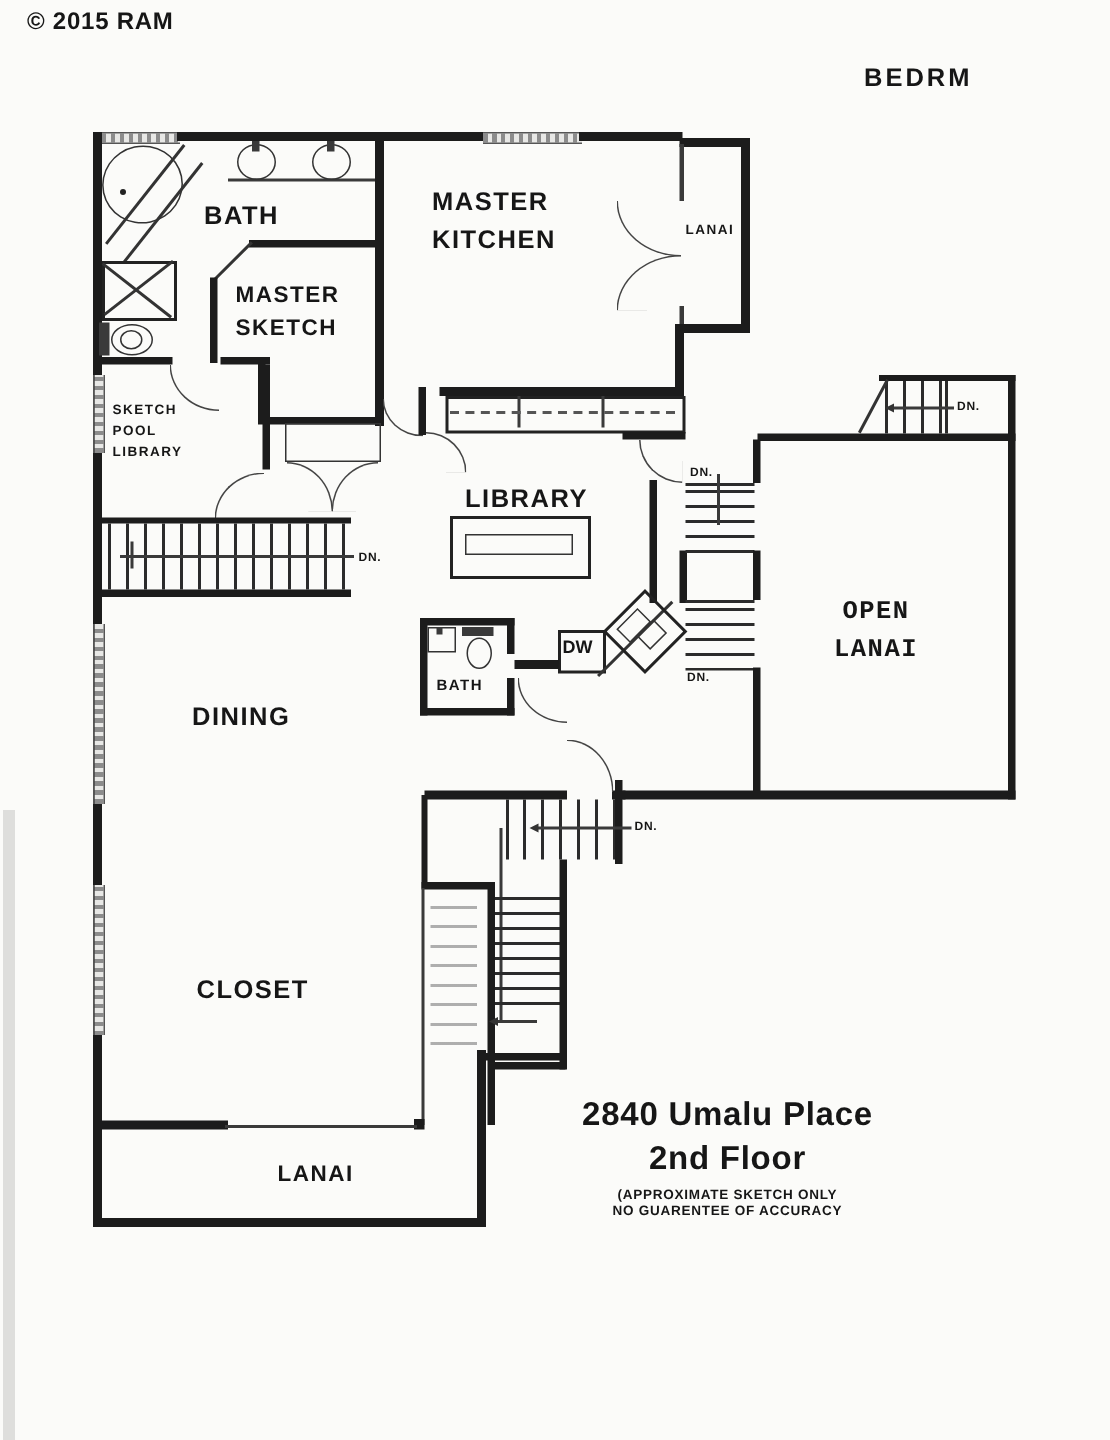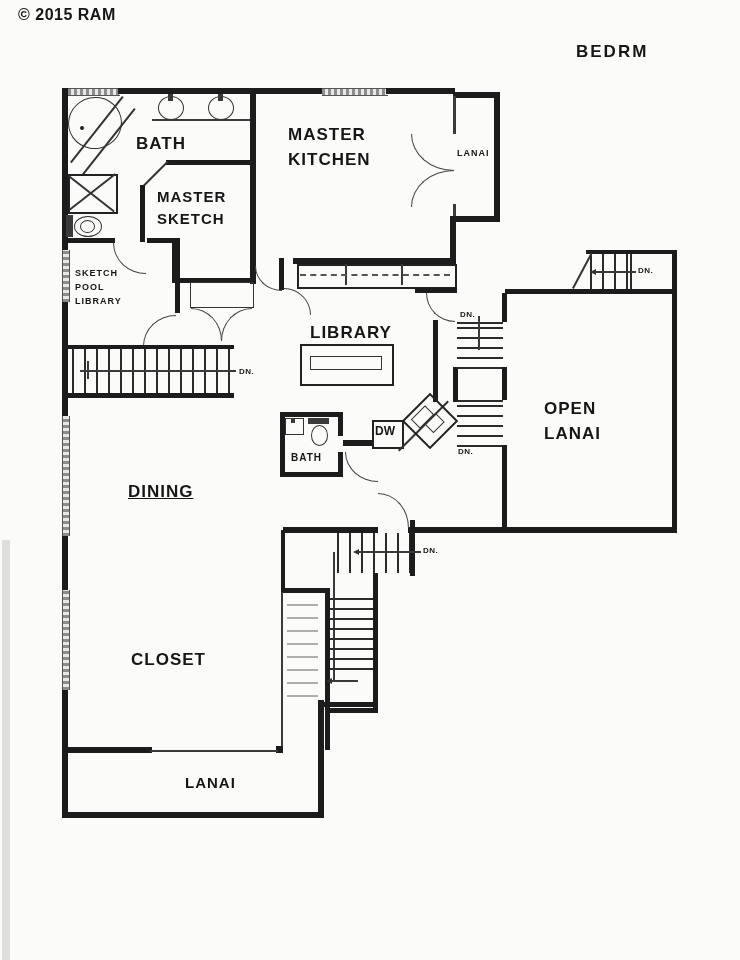--- a/index.html
+++ b/index.html
@@ -162,23 +162,23 @@
   <div class="diag" style="left:572px;top:288px;width:40px;transform:rotate(-62deg);"></div>
   <div class="dn" style="left:638px;top:266px;">DN.</div>
   <div class="t" style="left:596px;top:271px;width:40px;height:2px;"></div>
   <div class="arrowL" style="left:590px;top:269px;"></div>
   <div class="w" style="left:672px;top:250px;width:5px;height:283px;"></div>
   <div class="w" style="left:505px;top:289px;width:172px;height:5px;"></div>
   <div class="w" style="left:502px;top:293px;width:5px;height:29px;"></div>
   <div class="w" style="left:502px;top:367px;width:5px;height:33px;"></div>
   <div class="w" style="left:502px;top:445px;width:5px;height:84px;"></div>
   <div class="w" style="left:415px;top:527px;width:262px;height:6px;"></div>
-  <div class="lbl big" style="left:544px;top:396px;width:80px;text-align:left;"><span>OPEN</span><br><span>LANAI</span></div>
-
-  <div class="lbl big" style="left:128px;top:479px;text-decoration:underline;">DINING</div>
+  <div class="lbl big" style="left:544px;top:396px;width:80px;text-align:center;font-family:Liberation Mono, monospace;"><span>OPEN</span><br><span>LANAI</span></div>
+
+  <div class="lbl big" style="left:128px;top:465px;">DINING</div>
   <div class="lbl big" style="left:131px;top:647px;">CLOSET</div>
 
   <div class="w" style="left:283px;top:527px;width:95px;height:6px;"></div>
   <div class="w" style="left:408px;top:527px;width:9px;height:6px;"></div>
   <div class="arc" style="left:378px;top:493px;width:30px;height:34px;border-right:1.5px solid #444;border-top:1.5px solid #444;border-top-right-radius:100% 100%;"></div>
   <div class="arc" style="left:345px;top:452px;width:32px;height:29px;border-left:1.5px solid #444;border-bottom:1.5px solid #444;border-bottom-left-radius:100% 100%;"></div>
 
   <div class="w" style="left:281px;top:530px;width:4px;height:62px;"></div>
   <div class="w" style="left:281px;top:588px;width:49px;height:5px;"></div>
   <div class="w" style="left:325px;top:592px;width:5px;height:158px;"></div>
@@ -197,14 +197,20 @@
   <div class="t" style="left:281px;top:592px;width:2px;height:158px;"></div>
   <div class="w" style="left:276px;top:746px;width:7px;height:7px;"></div>
 
   <div class="w" style="left:62px;top:747px;width:90px;height:6px;"></div>
   <div class="t" style="left:150px;top:750px;width:128px;height:2px;"></div>
   <div class="w" style="left:318px;top:700px;width:6px;height:118px;"></div>
   <div class="w" style="left:324px;top:702px;width:52px;height:5px;"></div>
   <div class="w" style="left:62px;top:812px;width:262px;height:6px;"></div>
   <div class="lbl med" style="left:185px;top:772px;">LANAI</div>
 
+  <div style="position:absolute;left:360px;top:730px;width:250px;text-align:center;">
+    <div class="lbl" style="position:static;font-size:22px;letter-spacing:0.5px;">2840 Umalu Place</div>
+    <div class="lbl" style="position:static;font-size:22px;letter-spacing:0.5px;margin-top:3px;">2nd Floor</div>
+    <div class="lbl" style="position:static;font-size:9px;letter-spacing:0.5px;margin-top:6px;">(APPROXIMATE SKETCH ONLY</div>
+    <div class="lbl" style="position:static;font-size:9px;letter-spacing:0.5px;margin-top:1px;">NO GUARENTEE OF ACCURACY</div>
+  </div>
 
 </div>
 
 </body></html>

